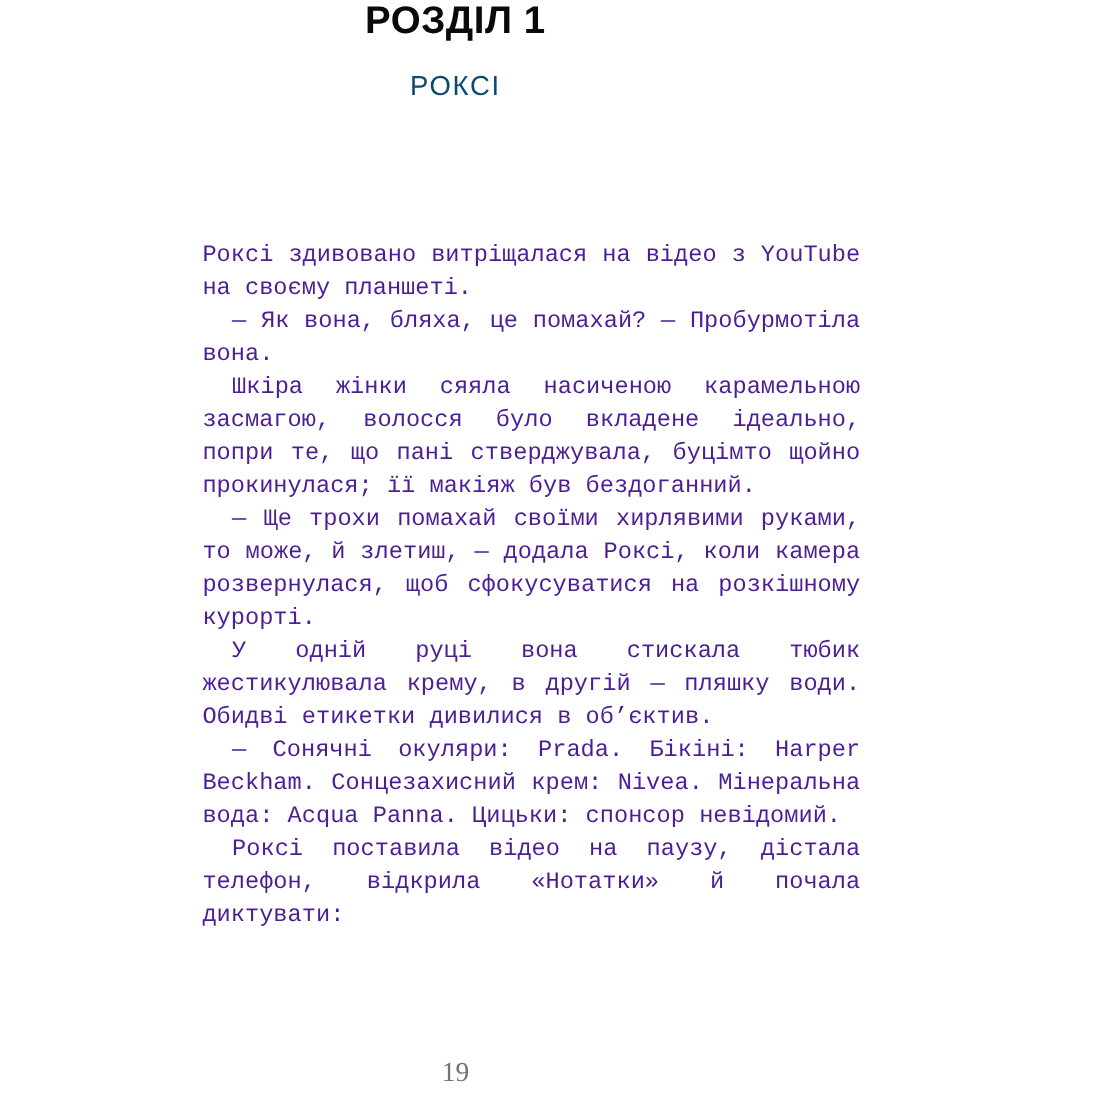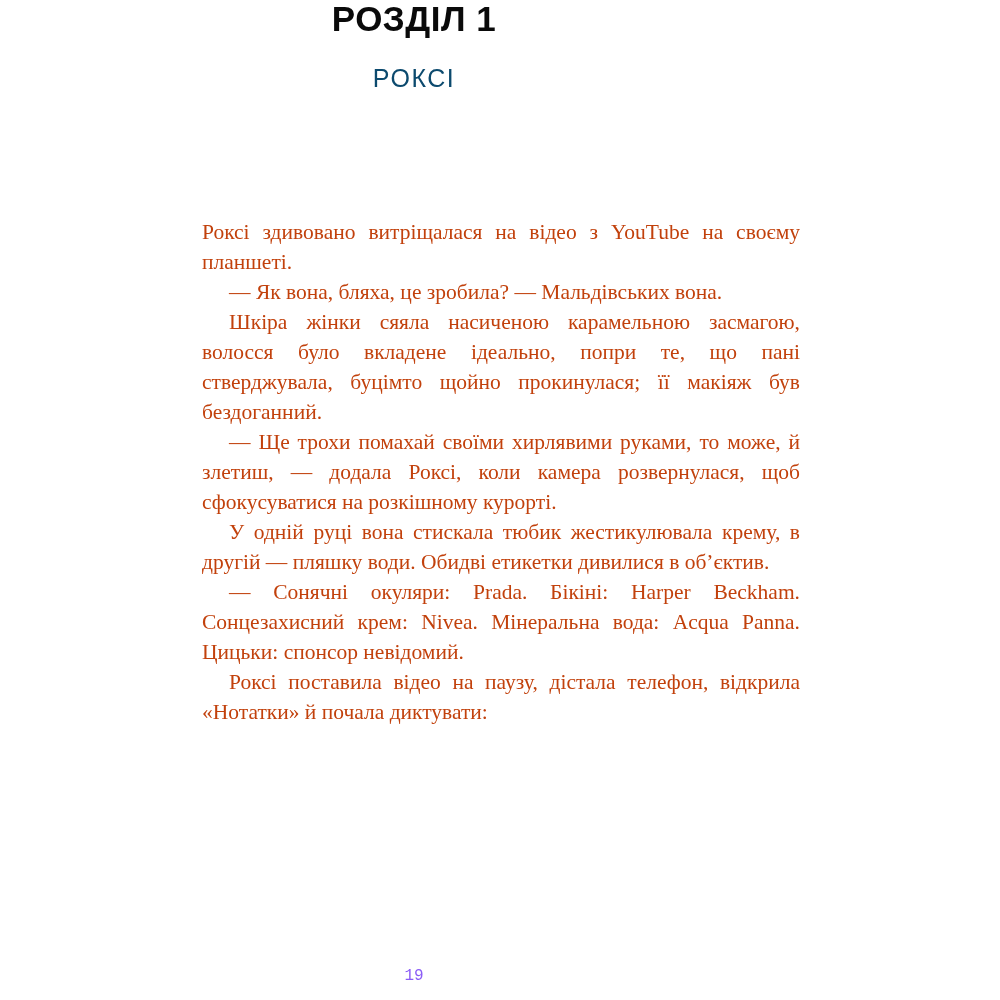--- a/index.html
+++ b/index.html
@@ -38,57 +38,57 @@
     text-align: center;
     font-family: "Liberation Sans", sans-serif;
     font-weight: 400;
     font-size: 25px;
     line-height: 36px;
     letter-spacing: 1.5px;
     color: #0c4a6e;
   }
   .body-text {
     position: absolute;
-    left: 202px;
+    left: 184px;
     top: 217px;
     width: 598px;
-    font-family: Liberation Serif, serif;
+    font-family: Liberation Mono, monospace;
     font-size: 21.5px;
     line-height: 30px;
     text-align: justify;
-    color: #c2410c;
+    color: #4c1d95;
   }
   .body-text p {
     margin: 0;
     padding: 0;
   }
   .body-text p.indent {
     text-indent: 27px;
   }
   .page-number {
     position: absolute;
     top: 962px;
     left: 0;
     width: 100%;
     text-align: center;
-    font-family: Liberation Mono, monospace;
-    font-size: 16px;
+    font-family: Liberation Serif, serif;
+    font-size: 25px;
     line-height: 28px;
-    color: #8b5cf6;
+    color: #737373;
   }
 </style>
 </head>
 <body>
 
 <div class="page">
   <h1 class="chapter-title">РОЗДІЛ 1</h1>
   <h2 class="chapter-subtitle">РОКСІ</h2>
   <div class="body-text">
       <p>Роксі здивовано витріщалася на відео з YouTube на своєму планшеті.</p>
-      <p class="indent">— Як вона, бляха, це зробила? — Мальдівських вона.</p>
+      <p class="indent">— Як вона, бляха, це помахай? — Пробурмотіла вона.</p>
       <p class="indent">Шкіра жінки сяяла насиченою карамельною засмагою, волосся було вкладене ідеально, попри те, що пані стверджувала, буцімто щойно прокинулася; її макіяж був бездоганний.</p>
       <p class="indent">— Ще трохи помахай своїми хирлявими руками, то може, й злетиш, — додала Роксі, коли камера розвернулася, щоб сфокусуватися на розкішному курорті.</p>
       <p class="indent">У одній руці вона стискала тюбик жестикулювала крему, в другій — пляшку води. Обидві етикетки дивилися в об’єктив.</p>
       <p class="indent">— Сонячні окуляри: Prada. Бікіні: Harper Beckham. Сонцезахисний крем: Nivea. Мінеральна вода: Acqua Panna. Цицьки: спонсор невідомий.</p>
       <p class="indent">Роксі поставила відео на паузу, дістала телефон, відкрила «Нотатки» й почала диктувати:</p>
     </div>
   <div class="page-number">19</div>
 </div>
 
 </body></html>

